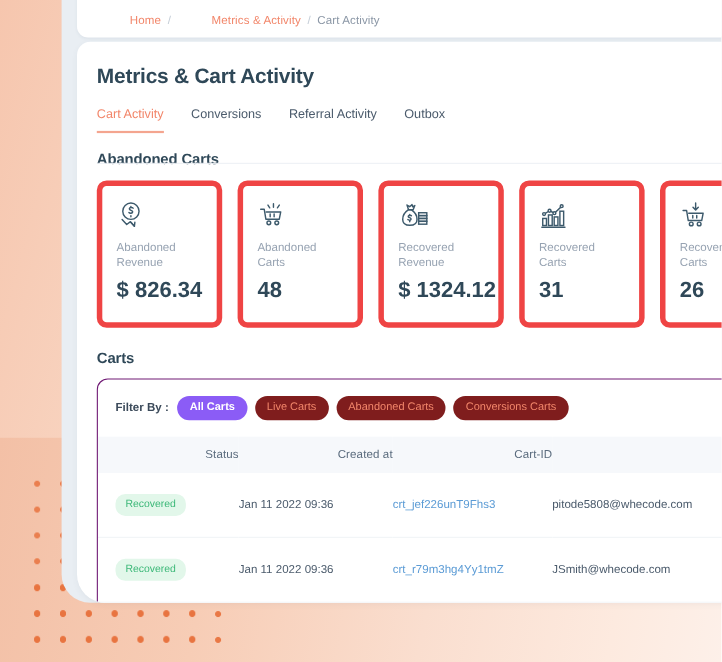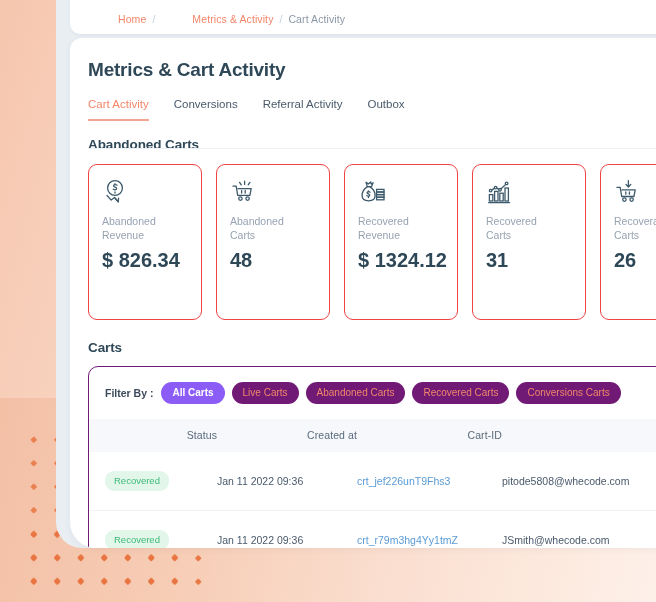--- a/index.html
+++ b/index.html
@@ -80,22 +80,22 @@
   
   .section-heading {
     font-size: 13.5px; font-weight: bold; color: #2f4858; letter-spacing: -.1px;
   }
   #abandoned-heading { margin-top: 16px; }
   #carts-heading { margin-top: 20px; }
 
   
   #stat-cards { display: flex; gap: 14px; margin-top: 12px; }
   .stat-card {
-    width: 114px; min-width: 114px; height: 156px;
-    border: 1px solid #ef4444; border-radius: 9px;
+    width: 114px; min-width: 114px; height: 134px;
+    border: 5px solid #ef4444; border-radius: 9px;
     padding: 14px 13px 12px 13px;
     background: #fff;
   }
   .stat-icon { height: 32px; color: #3d5a6c; }
   .stat-label {
     font-size: 10.5px; color: #97a3b2; line-height: 13.5px; margin-top: 4px;
   }
   .stat-value {
     font-size: 20px; font-weight: bold; color: #2f4858; margin-top: 7px; white-space: nowrap;
   }
@@ -103,21 +103,21 @@
   
   #table-card {
     margin-top: 11px; width: 626px;
     border: 1px solid #701a75; border-radius: 10px;
     background: #fff; overflow: hidden;
   }
   #filter-row { display: flex; align-items: center; gap: 7px; padding: 15px 0 15px 16px; }
   #filter-label { font-size: 10.5px; font-weight: bold; color: #3b4a5a; margin-right: 1px; }
   .pill {
     font-size: 10px; padding: 5px 11px 6px 11px; border-radius: 11px;
-    background: #701a75; color: #f2866a; white-space: nowrap; cursor: pointer;
+    background: #7f1d1d; color: #f2866a; white-space: nowrap; cursor: pointer;
   }
   .pill.active { background: #8b5cf6; color: #fff; font-weight: bold; }
 
   table { width: 100%; border-collapse: collapse; }
   thead th {
     background: #f6f8fb; font-size: 10.5px; font-weight: normal; color: #5a6b7d;
     text-align: right; padding: 10px 0 11px 0; letter-spacing: .1px;
   }
   tbody td {
     font-size: 10.5px; color: #4a5a6b; padding: 19px 0 19px 0;
@@ -262,21 +262,20 @@
 
   <div class="section-heading" id="carts-heading">Carts</div>
 
   <div id="table-card">
 
     <div id="filter-row">
       <span id="filter-label">Filter By :</span>
       <span class="pill active">All Carts</span>
       <span class="pill">Live Carts</span>
       <span class="pill">Abandoned Carts</span>
-      <span class="pill">Recovered Carts</span>
       <span class="pill">Conversions Carts</span>
     </div>
 
     <table>
       <thead>
         <tr>
           <th class="col-status">Status</th>
           <th class="col-created">Created at</th>
           <th class="col-cartid">Cart-ID</th>
           <th class="col-customer">Customer</th>

